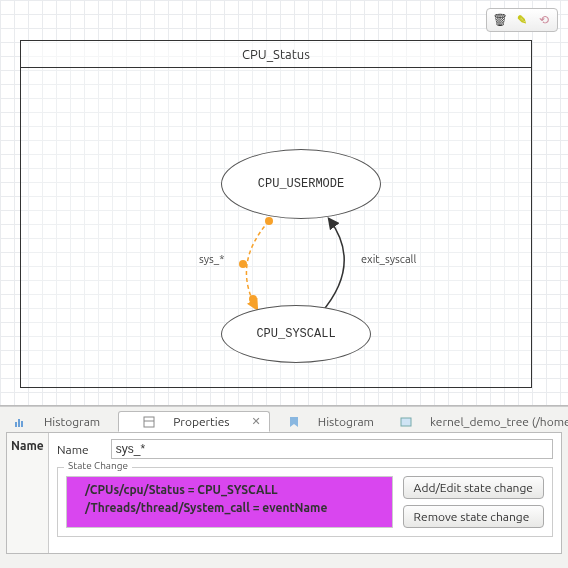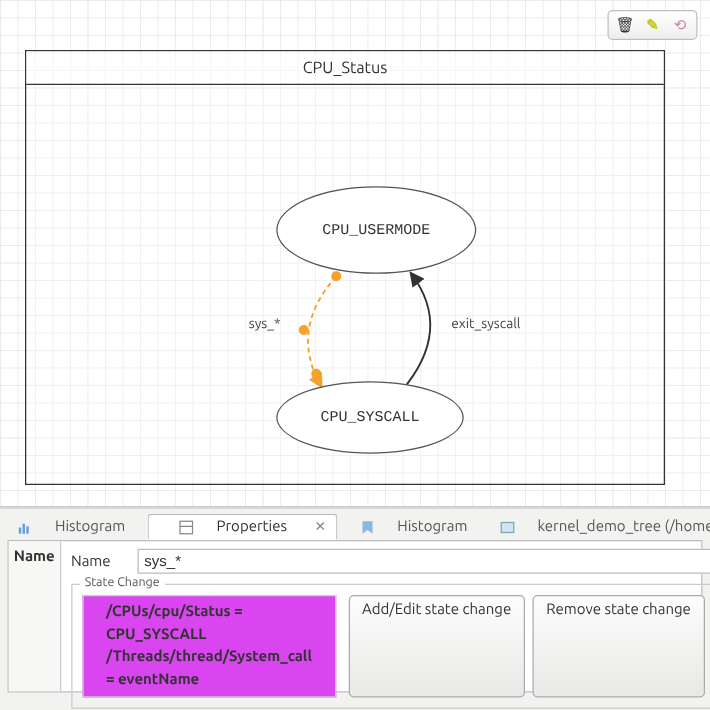--- a/index.html
+++ b/index.html
@@ -152,21 +152,21 @@
   .state-changes {
     flex: 1;
     border: 1px solid #ccc;
     background: #d946ef;
     padding: 4px 18px;
     min-height: 50px;
     font-size: 12px;
     line-height: 1.5;
     font-weight: bold;
   }
-  .btn-col { display: flex; gap: 6px; }
+  .btn-col { display: flex; flex-direction: column; gap: 6px; }
   .btn {
     border: 1px solid #aaa;
     background: linear-gradient(#fdfdfd, #e8e8e6);
     border-radius: 4px;
     padding: 4px 10px;
     font-size: 12px;
     color: #333;
     cursor: pointer;
     white-space: nowrap;
   }

